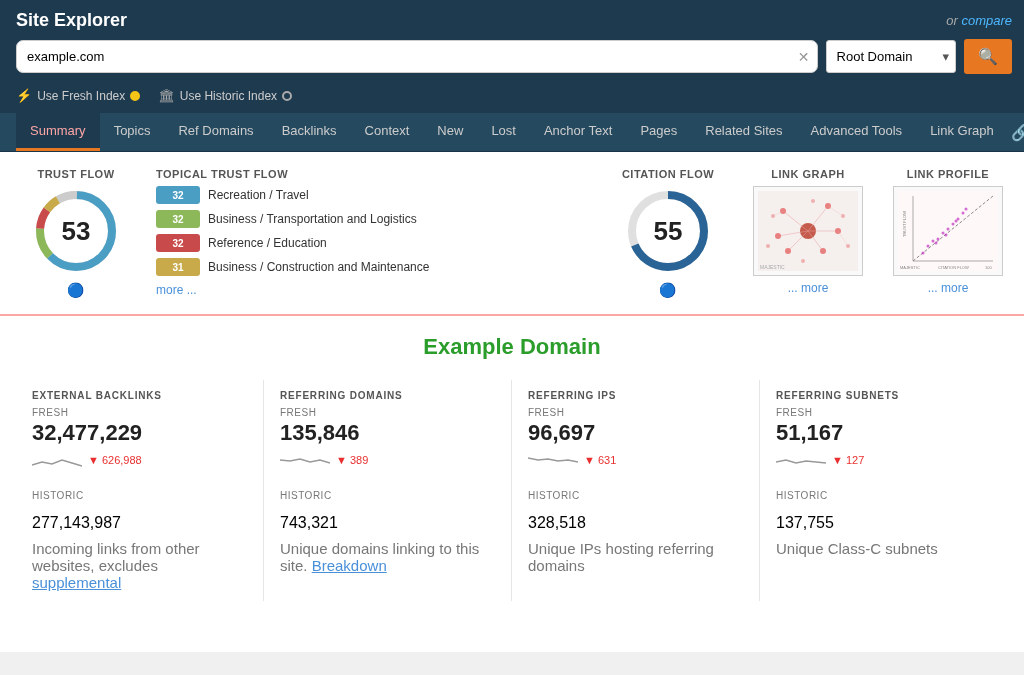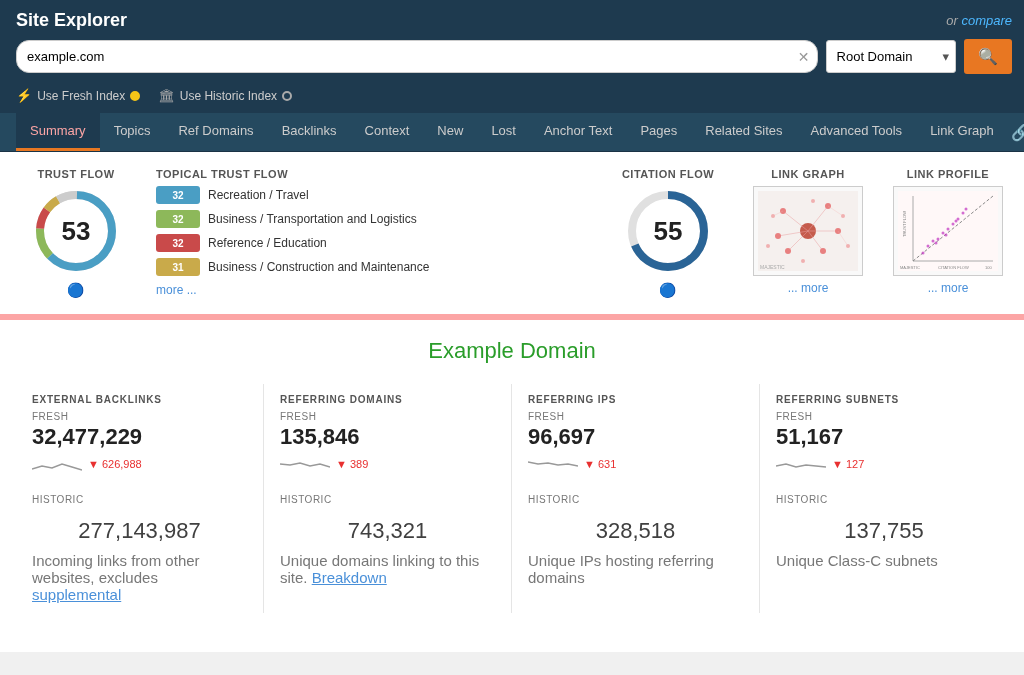--- a/index.html
+++ b/index.html
@@ -37,21 +37,21 @@
       padding-bottom: 8px;
     }
     .search-input-wrap {
       position: relative;
       flex: 1;
     }
     .search-input {
       width: 100%;
       padding: 8px 30px 8px 10px;
       border: 1px solid #ccc;
-      border-radius: 13px;
+      border-radius: 7px;
       font-size: 13px;
       background: #fff;
     }
     .search-clear-icon {
       position: absolute;
       right: 8px;
       top: 50%;
       transform: translateY(-50%);
       color: #999;
       cursor: pointer;
@@ -159,21 +159,21 @@
     .main {
       background: #fff;
       min-height: 500px;
     }
 
     
     .summary-cards {
       display: flex;
       padding: 16px;
       gap: 20px;
-      border-bottom: 6px solid #fca5a5;
+      border-bottom: 2px solid #fca5a5;
     }
 
     
     .trust-flow-card {
       text-align: center;
       min-width: 120px;
     }
     .card-title {
       font-size: 11px;
       font-weight: bold;
@@ -276,21 +276,21 @@
       overflow: hidden;
     }
 
     
     .domain-title-section {
       text-align: center;
       padding: 18px 0 10px;
     }
     .domain-name {
       font-size: 22px;
-      font-weight: normal;
+      font-weight: bold;
       color: #2a9d2a;
     }
 
     
     .stats-grid {
       display: grid;
       grid-template-columns: repeat(4, 1fr);
       padding: 10px 16px 10px;
       gap: 0;
     }
@@ -337,24 +337,23 @@
       height: 20px;
     }
     .stat-label-historic {
       font-size: 10px;
       color: #777;
       text-transform: uppercase;
       letter-spacing: 0.5px;
       margin-bottom: 13px;
     }
     .stat-number-small {
-      font-size: 22px;
-      color: #404040;
+      font-size: 16px;
+      color: #000000;
       margin-bottom: 4px;
-      text-align: center;
     }
     .stat-desc {
       font-size: 15px;
       color: #777;
       margin-top: 8px;
     }
     .stat-desc a {
       color: #4a90d9;
       text-decoration: underline;
       cursor: pointer;

